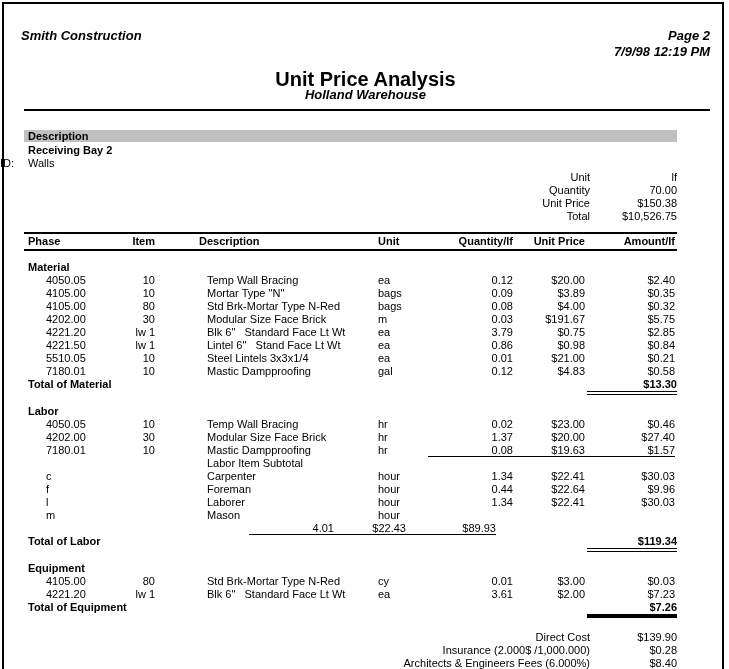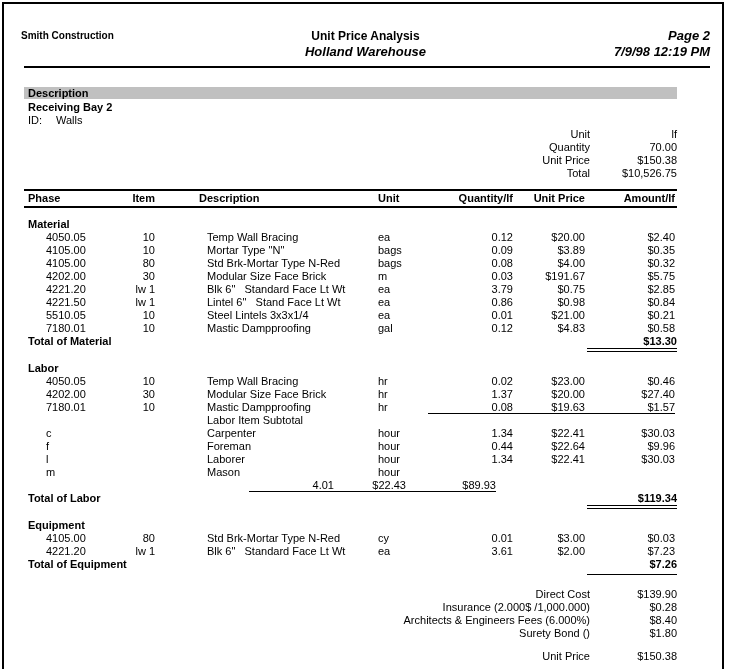--- a/index.html
+++ b/index.html
@@ -4,32 +4,32 @@
 <style>
   html,body{margin:0;padding:0;background:#fff;}
   body{font-family:"Liberation Sans","DejaVu Sans",sans-serif;color:#000;}
   .page{position:relative;width:729px;height:669px;background:#fff;overflow:hidden;}
   .frame{position:absolute;left:2px;top:2px;width:722px;height:667px;box-sizing:border-box;
          border:2px solid #000;border-bottom:none;pointer-events:none;}
   .bold{font-weight:normal;}
 
   
   .page-head{display:grid;grid-template-columns:1fr auto 1fr;padding:28px 19px 0 21px;line-height:16px;}
-  .ph-left{font-size:10px;font-weight:bold;}
+  .ph-left{font-size:13px;font-weight:bold;font-style:italic;}
   .ph-center{text-align:center;}
-  .ph-title{font-size:12px;font-weight:bold;line-height:16px;}
+  .ph-title{font-size:20px;font-weight:bold;line-height:16px;margin-top:43px;}
   .ph-sub{font-size:13px;font-weight:bold;font-style:italic;line-height:16px;}
   .ph-right{text-align:right;font-size:13px;font-weight:bold;font-style:italic;}
   .head-rule{height:2px;background:#000;margin:6px 19px 0 24px;}
 
   
   .desc-bar{margin:19px 52px 0 24px;height:12px;line-height:12px;background:#c0c0c0;
             font-size:11px;font-weight:bold;padding-left:4px;box-sizing:border-box;}
   .item-name{margin:2px 0 0 28px;height:13px;line-height:13px;font-size:11px;font-weight:bold;}
-  .id-row{margin-left:28px;height:13px;line-height:13px;font-size:11px;}
+  .id-row{height:13px;line-height:13px;font-size:11px;}
   .id-label{display:inline-block;width:28px;}
 
   
   .sum-row{display:flex;justify-content:flex-end;height:13px;line-height:13px;font-size:11px;}
   .sum-label{text-align:right;}
   .sum-value{width:87px;text-align:right;white-space:nowrap;}
   .item-summary{margin-top:1px;margin-right:52px;}
   .totals-summary{margin-top:13px;margin-right:52px;}
   .unit-price-row{margin-right:52px;margin-top:10px;}
 
@@ -50,21 +50,21 @@
   .c-amt{width:90px;text-align:right;white-space:nowrap;}
   .table-head{margin:9px 52px 0 24px;border-top:2px solid #000;border-bottom:2px solid #000;
               height:19px;box-sizing:border-box;line-height:14px;font-weight:bold;}
   .section{margin:10px 52px 0 24px;}
   .sec-name{height:13px;line-height:13px;font-size:11px;font-weight:bold;padding-left:4px;}
   .u-nums .nums{border-bottom:1px solid #000;}
   .total-row{display:flex;height:17px;line-height:13px;font-size:11px;font-weight:bold;align-items:flex-start;}
   .t-label{flex:1;padding-left:4px;}
   .t-amt{width:90px;height:17px;text-align:right;box-sizing:border-box;}
   .r-double{border-bottom:4px double #000;}
-  .r-thick{border-bottom:1px solid #000000;}
+  .r-thick{border-bottom:4px solid #000000;}
 </style>
 </head>
 <body>
 
 <div class="page">
   <div class="frame"></div>
 
   <div class="page-head">
     <div class="ph-left">Smith Construction</div>
     <div class="ph-center">

